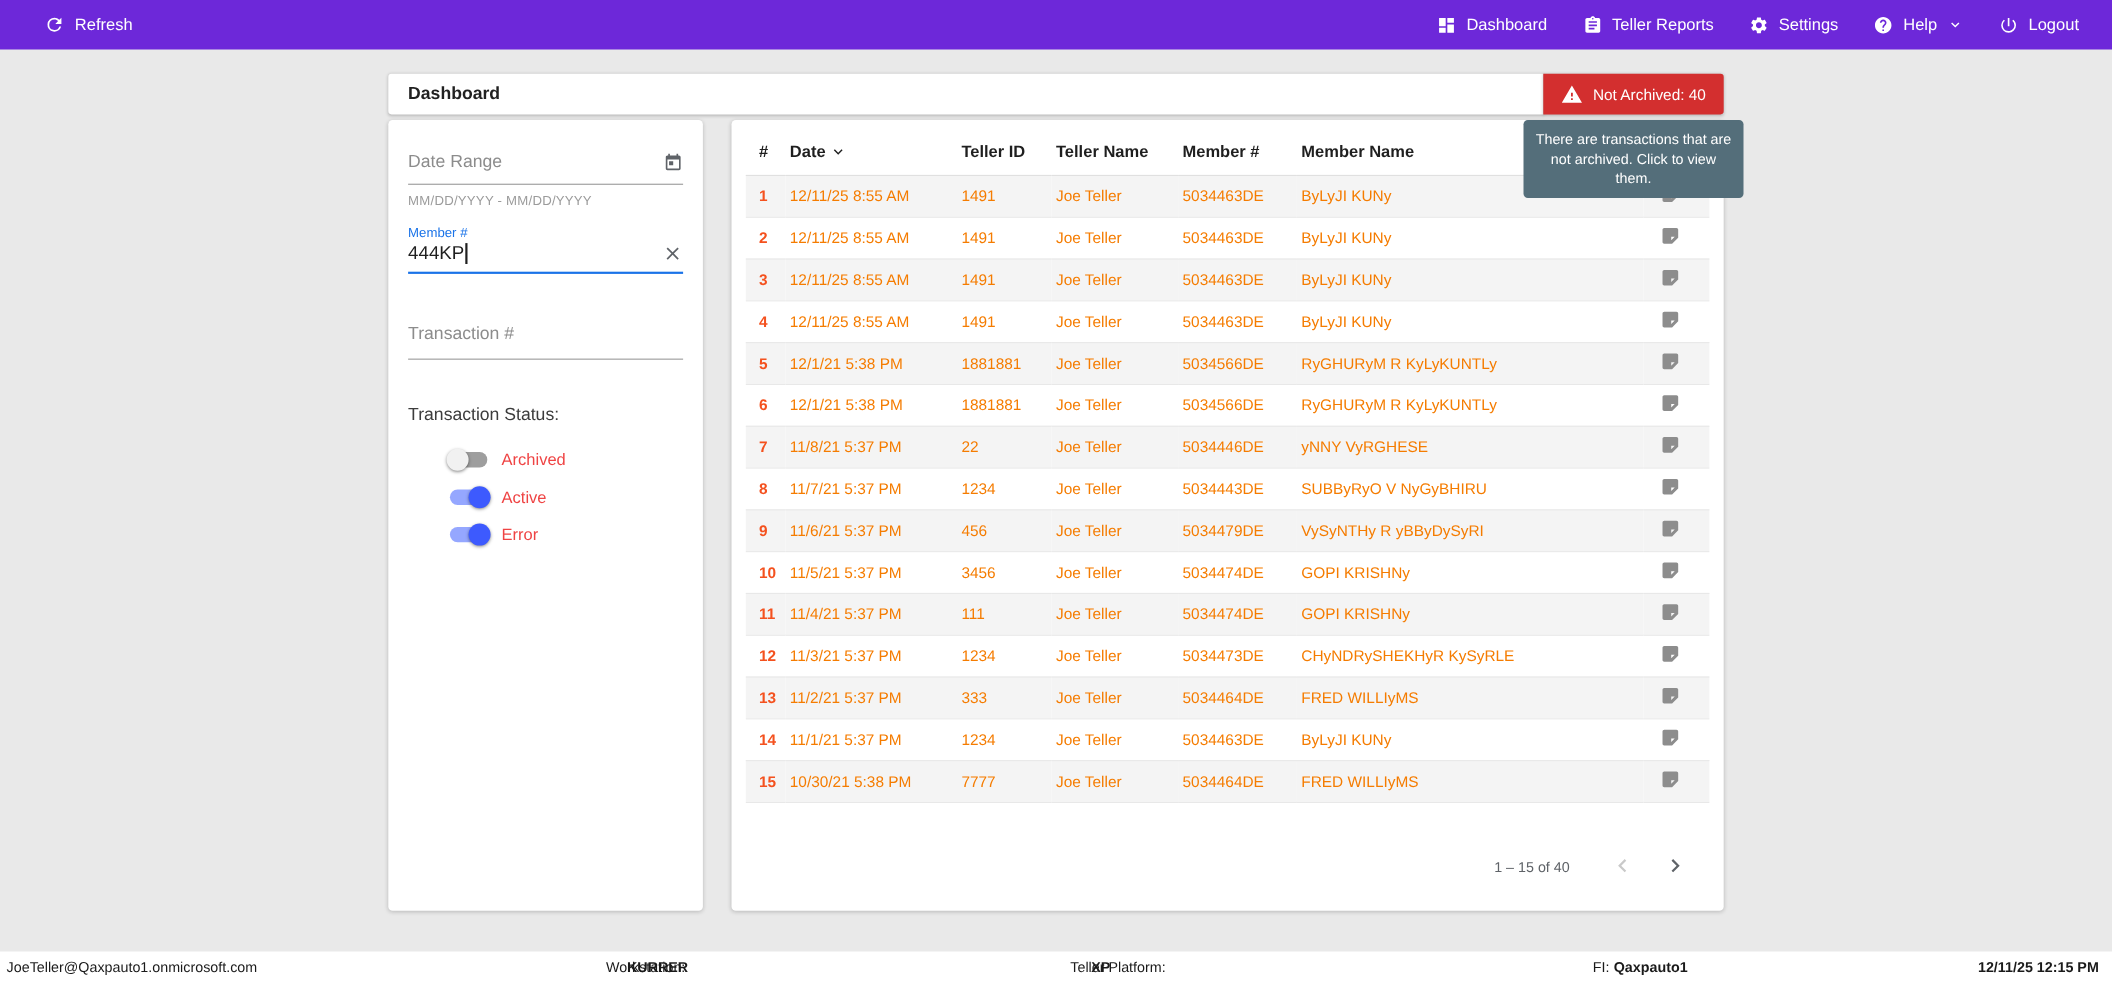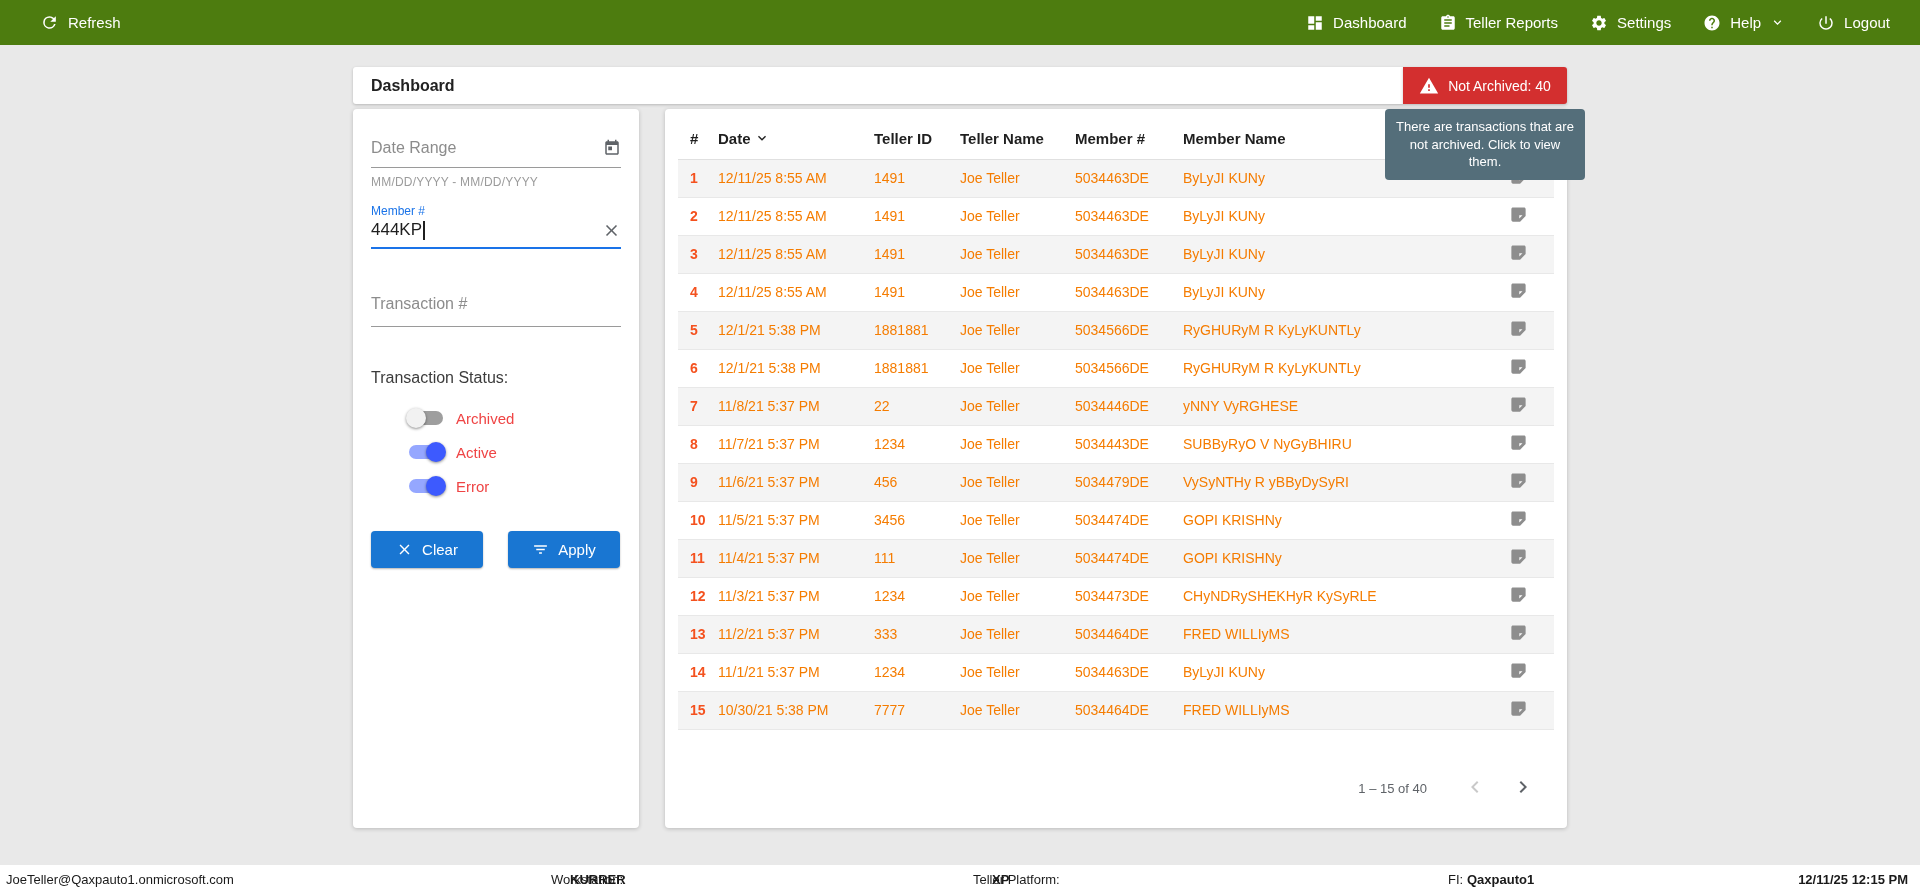--- a/index.html
+++ b/index.html
@@ -12,21 +12,21 @@
     overflow: hidden;
     color: #212121;
   }
   svg { display: block; }
   .icon { display: inline-flex; flex: 0 0 auto; }
 
   
   .topbar {
     flex: 0 0 45px;
     height: 45px;
-    background: #4d7c0f;
+    background: #6d28d9;
     color: #fff;
     display: flex;
     align-items: center;
     justify-content: space-between;
     padding: 0 30px 0 40px;
   }
   .tb-item {
     display: flex;
     align-items: center;
     gap: 9px;
@@ -320,38 +320,20 @@
 
   <div class="toggle-row">
     <span class="switch on">
       <span class="track"></span>
                 <span class="thumb"></span>
     </span>
     <span class="toggle-label">Error</span>
   </div>
 </div>
 
-        <div class="btn-row">
-          <button class="btn">
-            <span class="icon">
-              <svg width="17" height="17" viewBox="0 0 24 24" fill="#fff">
-                  <path d="M19 6.41 17.59 5 12 10.59 6.41 5 5 6.41 10.59 12 5 17.59 6.41 19 12 13.41 17.59 19 19 17.59 13.41 12z"></path>
-                </svg>
-            </span>
-            <span>Clear</span>
-          </button>
-          <button class="btn">
-            <span class="icon">
-              <svg width="17" height="17" viewBox="0 0 24 24" fill="#fff">
-                  <path d="M10 18h4v-2h-4v2zM3 6v2h18V6H3zm3 7h12v-2H6v2z"></path>
-                </svg>
-            </span>
-            <span>Apply</span>
-          </button>
-        </div>
       </aside>
 
       <section class="card table-card">
         <table>
           <colgroup>
             <col style="width:36px">
               <col style="width:156px">
               <col style="width:86px">
             <col style="width:115px">
               <col style="width:108px">

